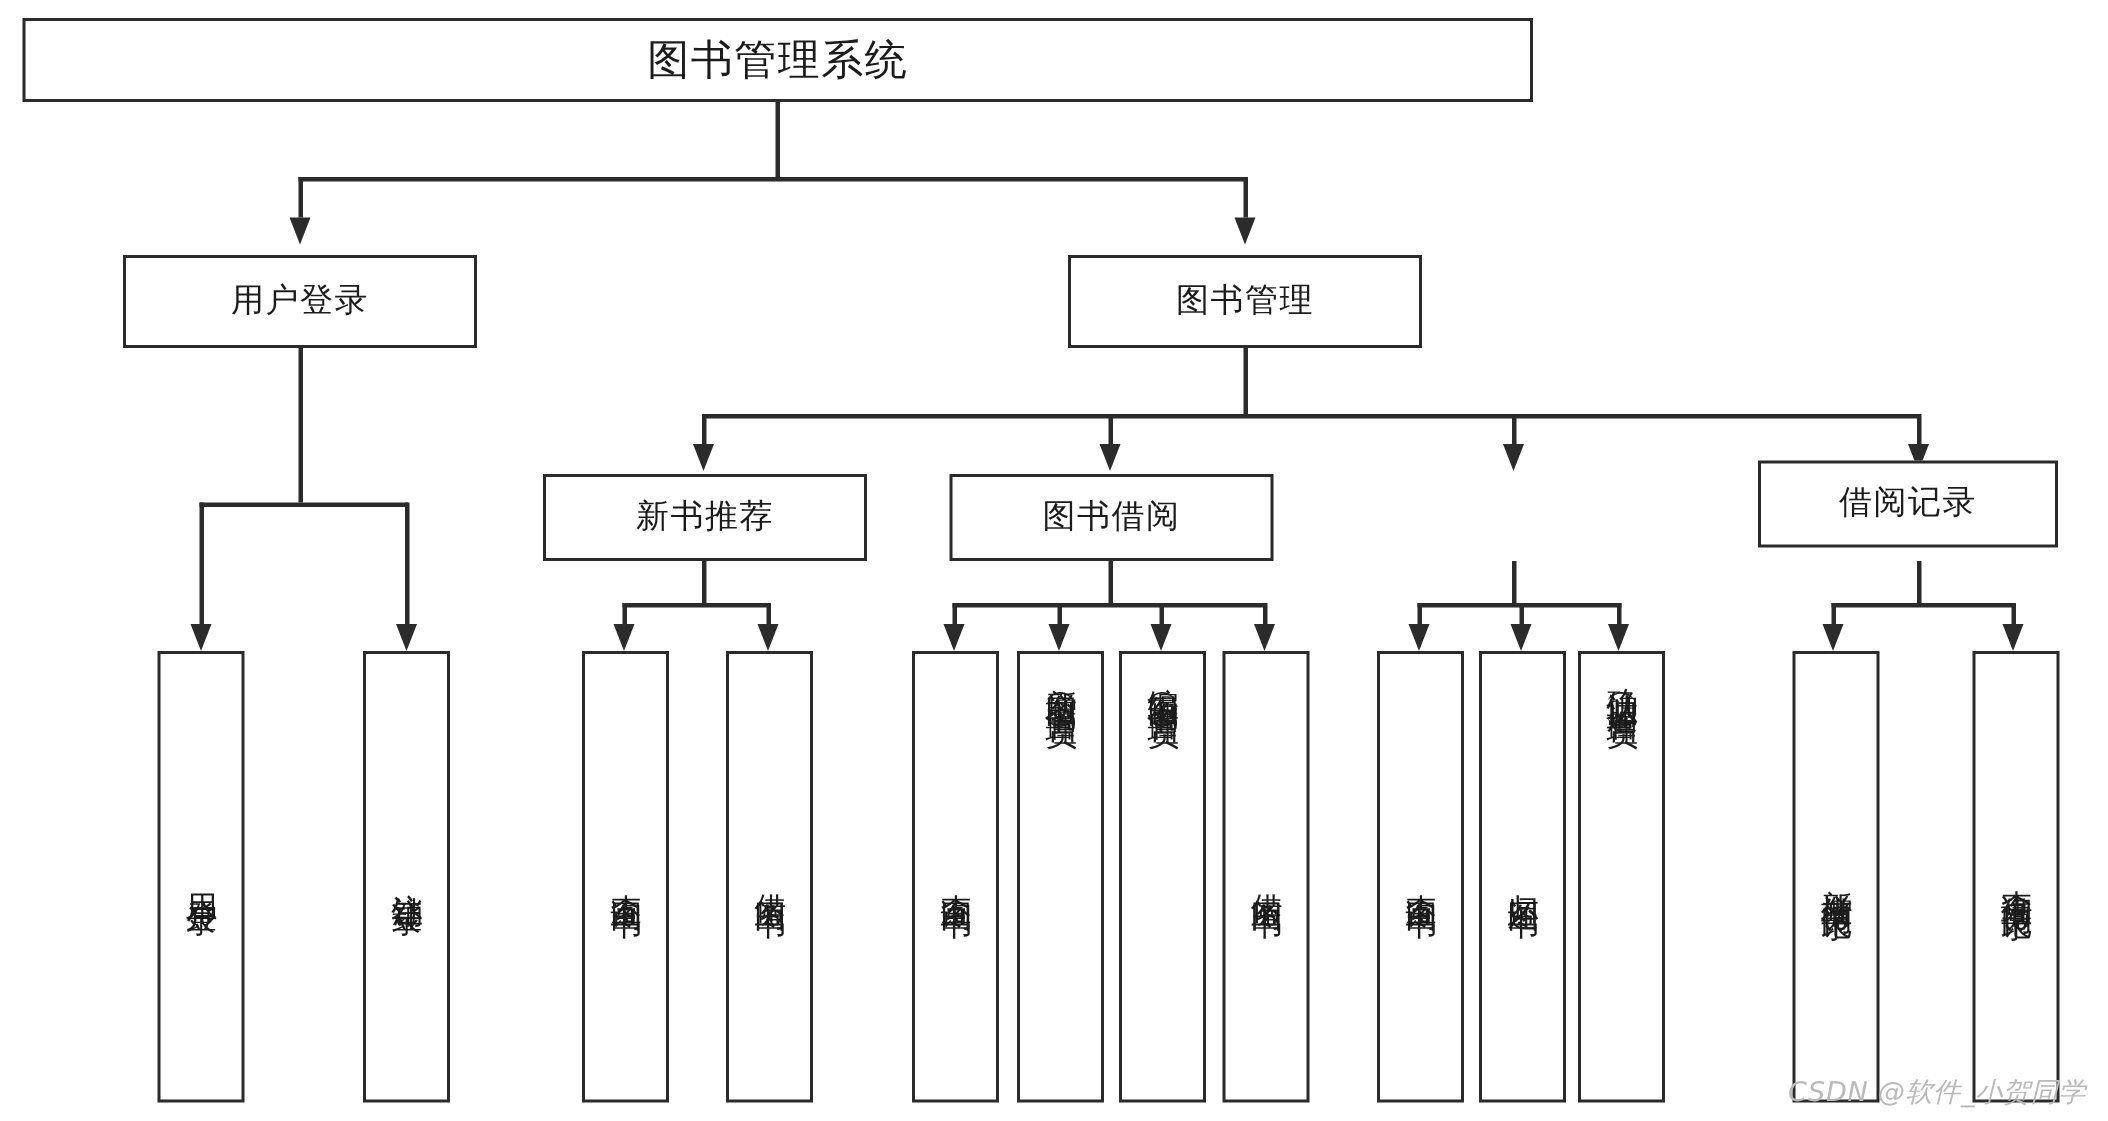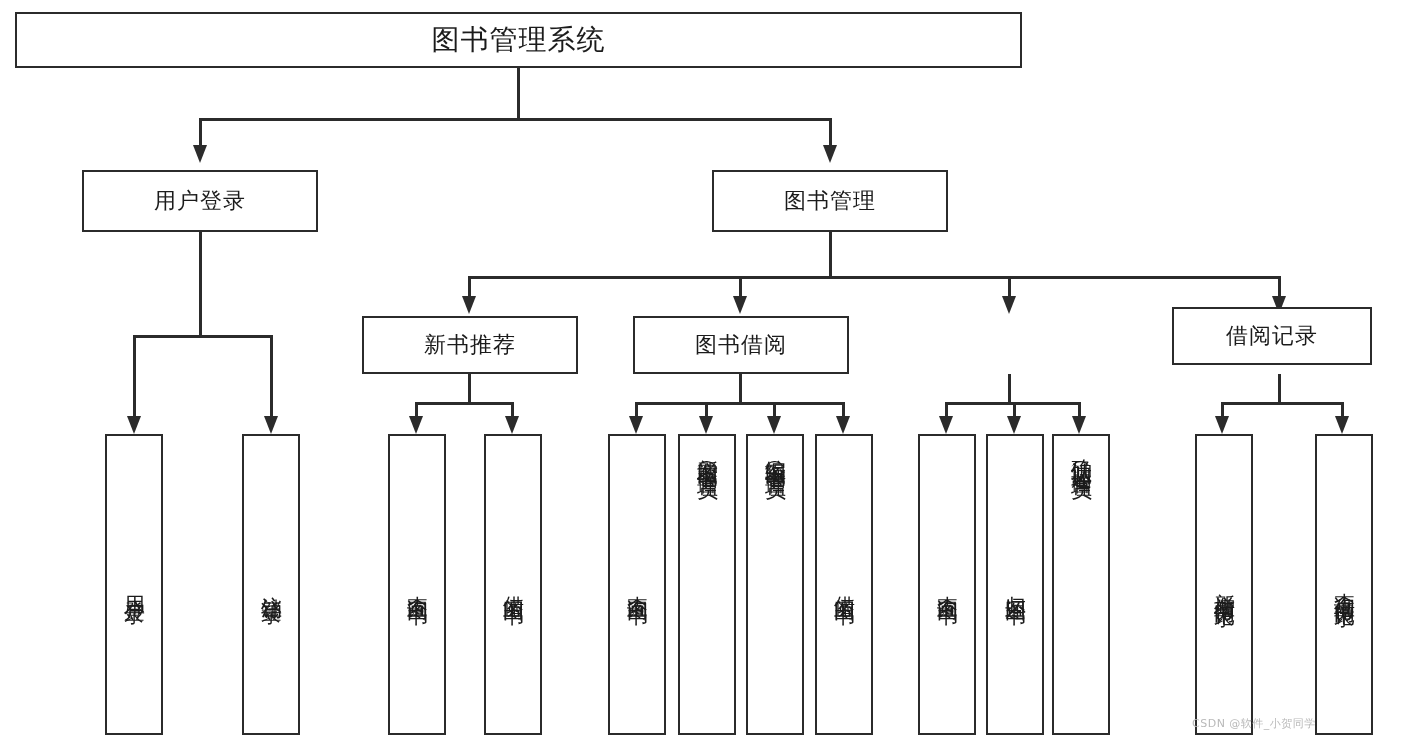--- a/index.html
+++ b/index.html
@@ -65,23 +65,24 @@
     width: 0;
     height: 0;
     border-left: 7px solid transparent;
     border-right: 7px solid transparent;
     border-top: 18px solid #2b2b2b;
   }
   
   .watermark {
     position: absolute;
     color: #b9b9b9;
-    font-size: 11px;
+    font-size: 18px;
     white-space: nowrap;
     letter-spacing: 0.5px;
+    font-style: italic;
   }
 </style>
 </head>
 <body>
 
 <div id="canvas">
 
   <div class="node horiz root" style="left:15px; top:12px; width:1007px; height:56px;">
     <span class="label">图书管理系统</span>
   </div>

